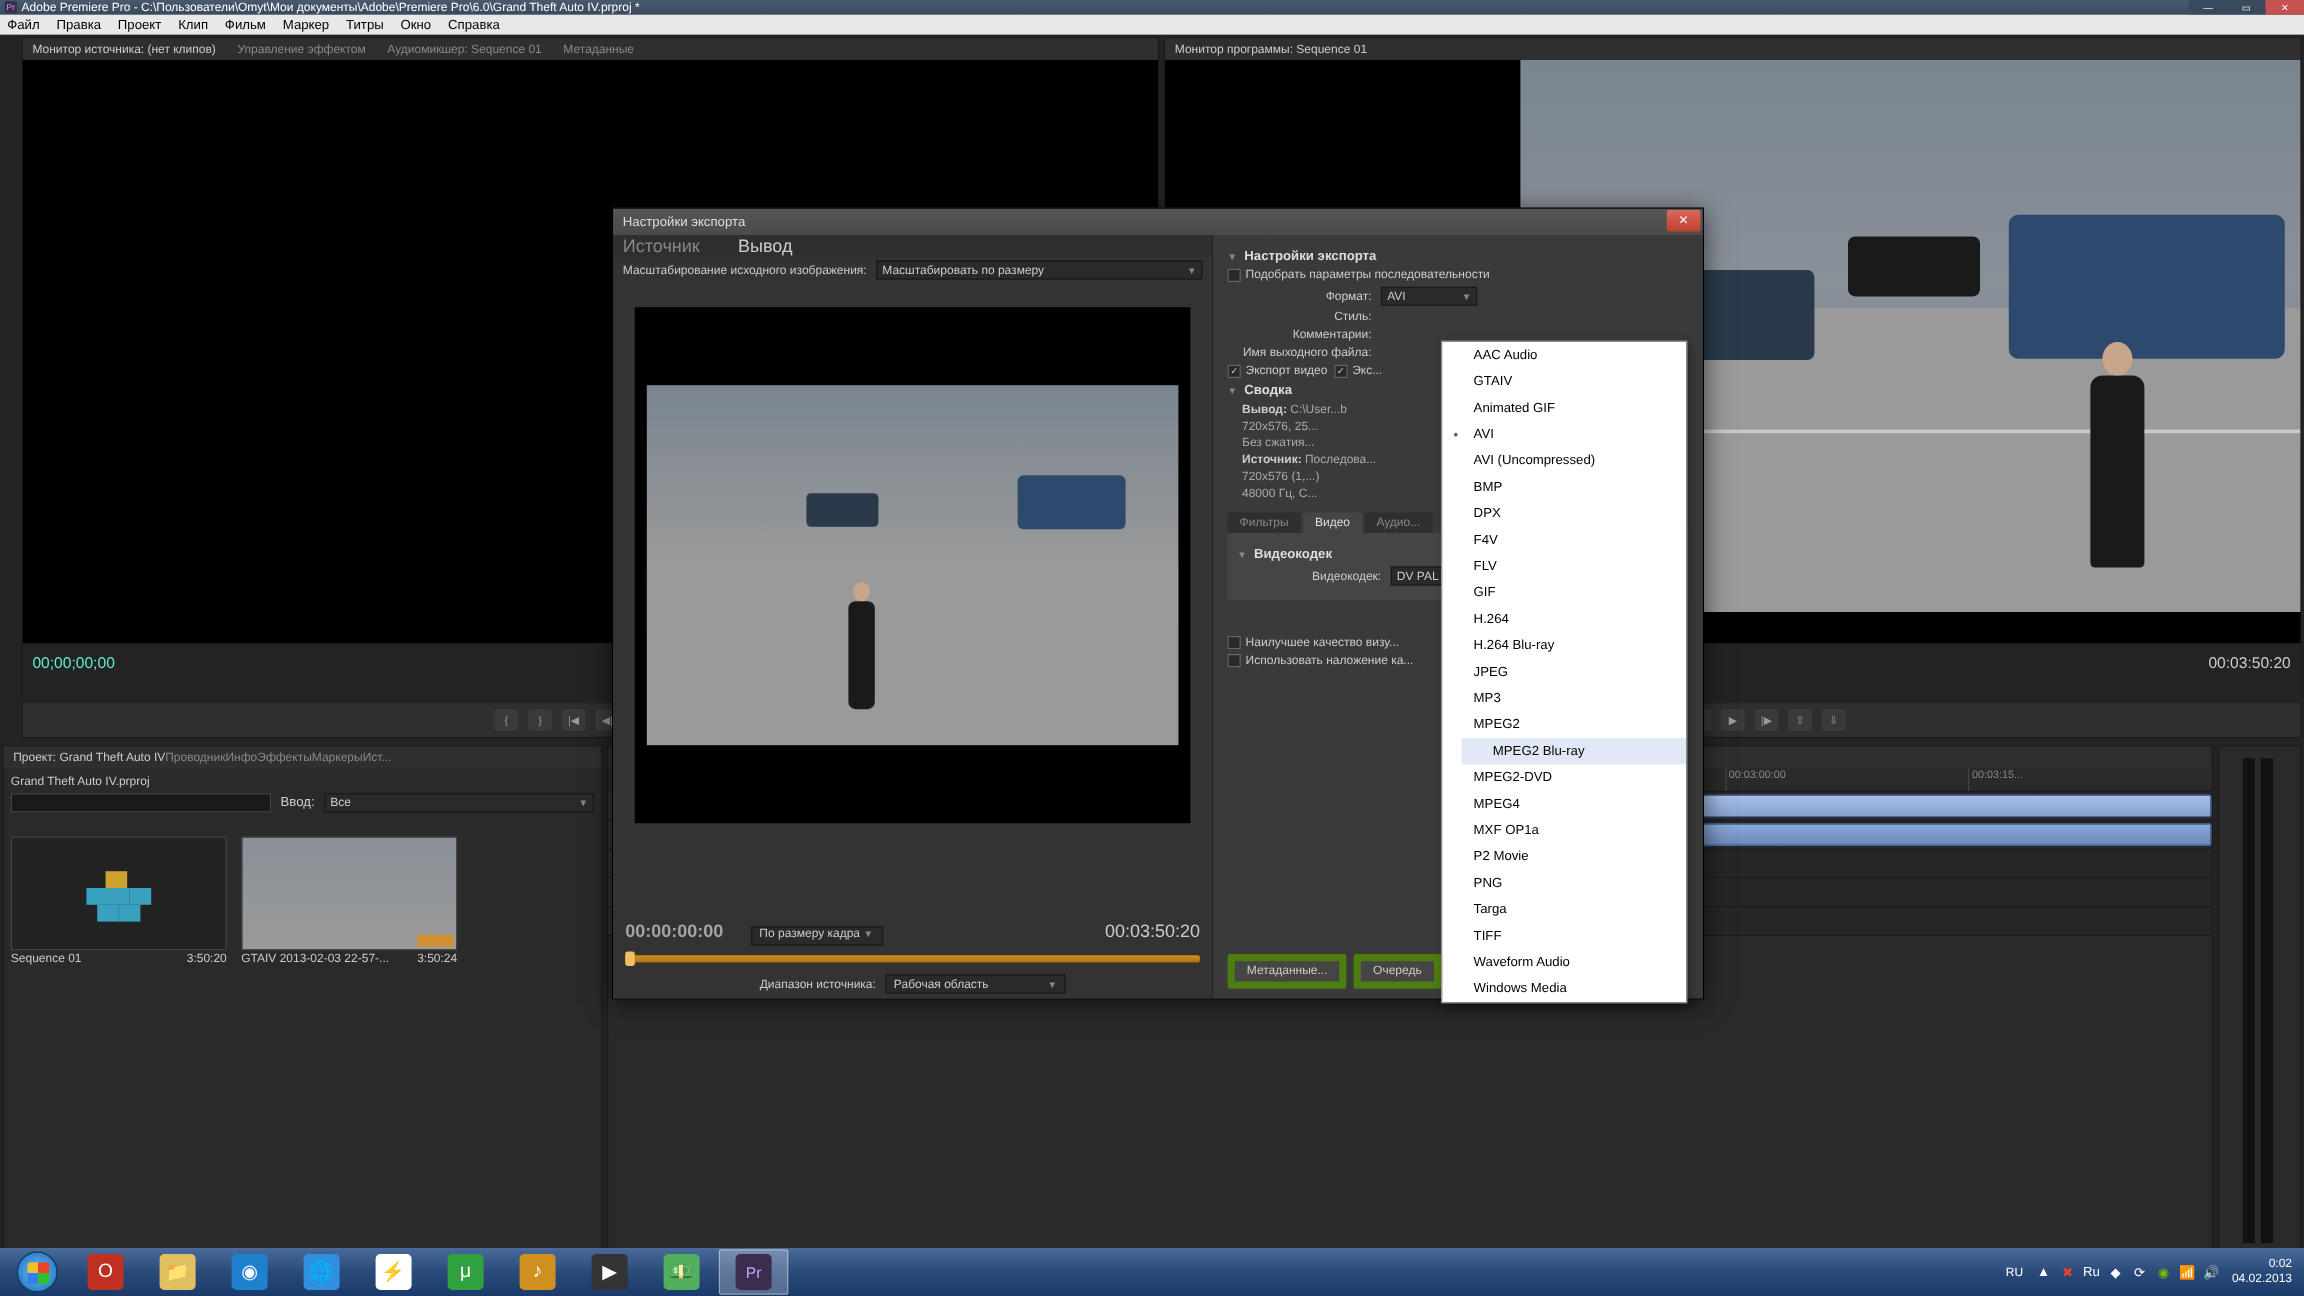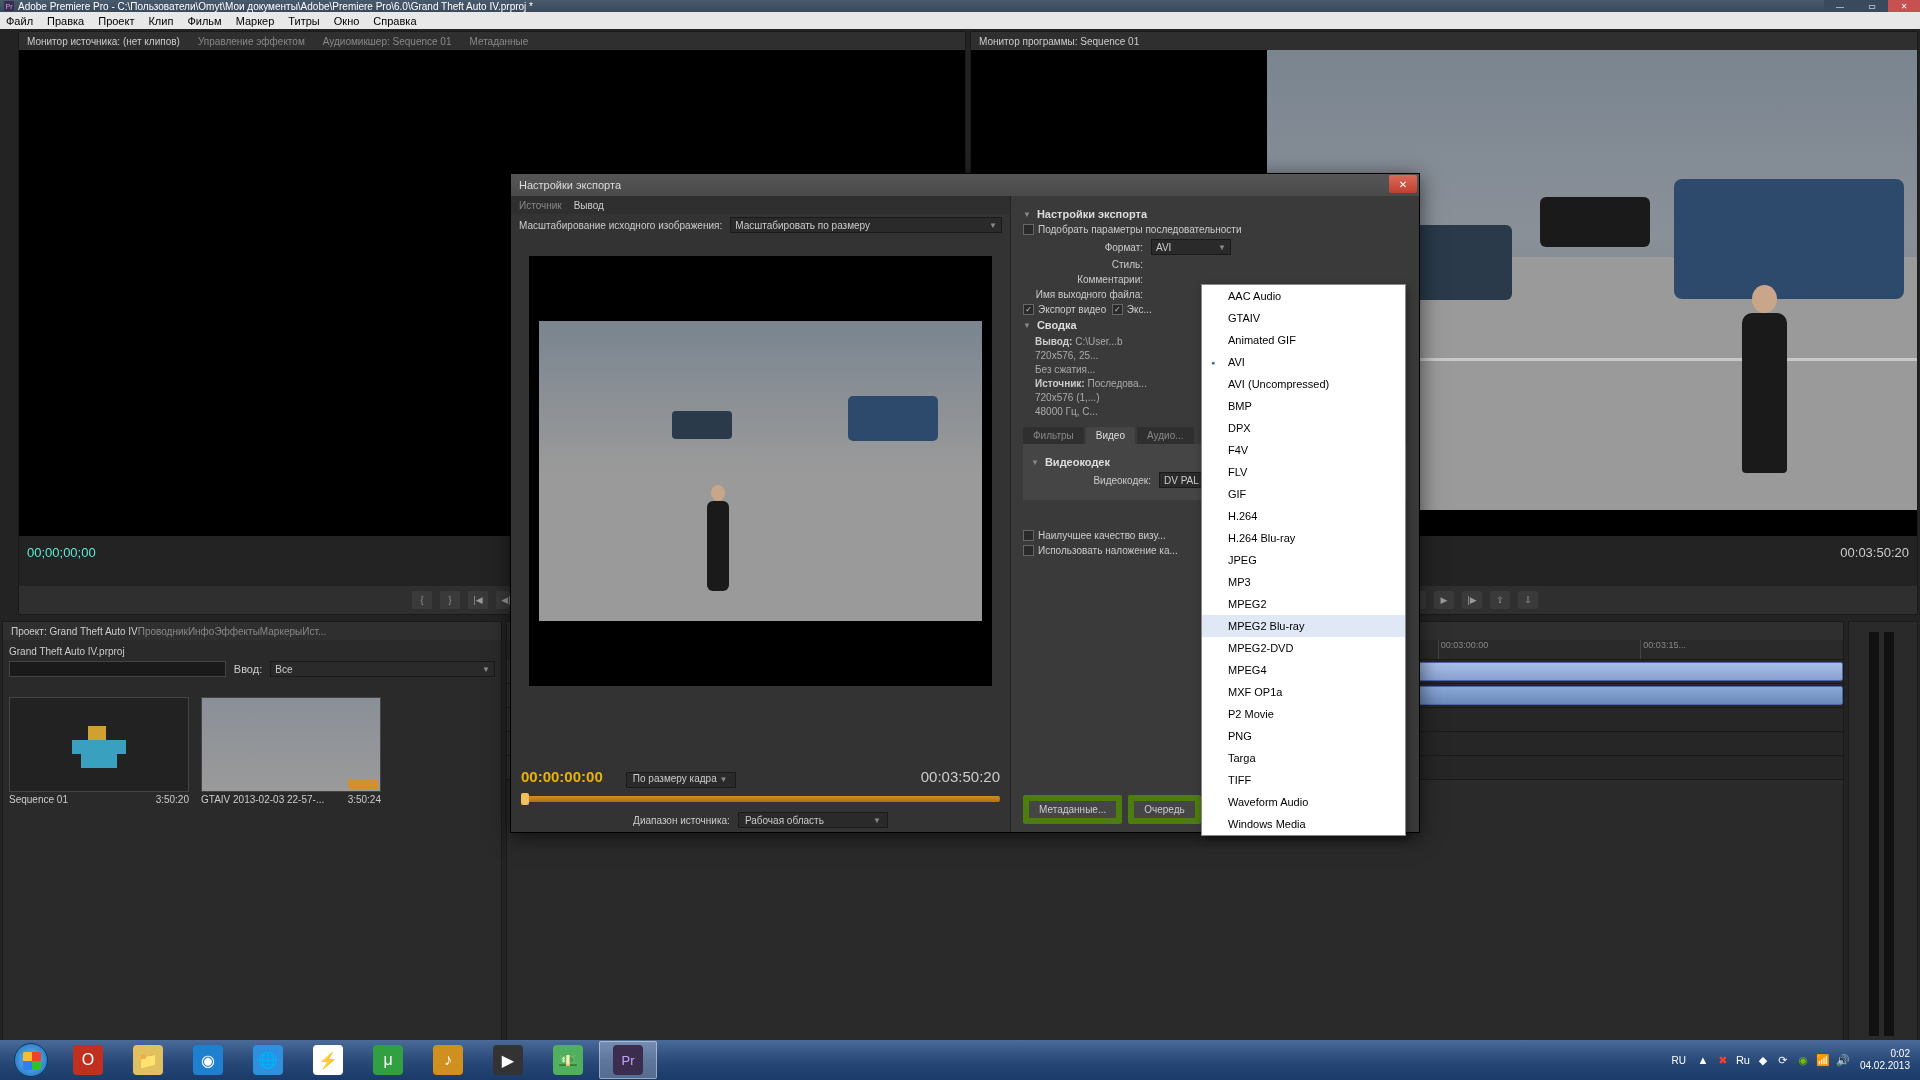--- a/index.html
+++ b/index.html
@@ -48,35 +48,35 @@
 .ped::before { content:""; position:absolute; top:-28px; left:10px; width:25px; height:28px; background:#c9a68a; border-radius:50%; }
 
 
 .export-dialog { position: absolute; top: 173px; left: 510px; width: 910px; height: 660px; background: #3a3a3a; border: 1px solid #000; box-shadow: 0 4px 20px rgba(0,0,0,0.6); z-index: 50; }
 .dlg-title { height: 22px; background: linear-gradient(#565656,#4a4a4a); display: flex; align-items: center; padding: 0 8px; font-size: 11px; color: #ddd; position: relative; }
 .dlg-close { position: absolute; right: 2px; top: 1px; width: 28px; height: 18px; background: linear-gradient(#d96a5a,#c04030); color: #fff; font-size: 10px; display:flex;align-items:center;justify-content:center; border-radius:2px; }
 .dlg-body { display: flex; height: calc(100% - 22px); }
 .dlg-left { width: 500px; background: #333; border-right: 1px solid #222; position: relative; }
 .dlg-right { flex: 1; background: #3a3a3a; padding: 8px 12px; font-size: 11px; color: #ccc; position: relative; }
 
-.src-tabs { height: 18px; background: #2f2f2f; display: flex; align-items: center; font-size: 10px; padding-left: 8px; gap: 12px; color: #888; }
+.src-tabs { height: 18px; background: #2f2f2f; display: flex; align-items: center; font-size: 15px; padding-left: 8px; gap: 32px; color: #888; }
 .src-tabs .active { color: #ccc; }
 .scale-row { height: 22px; display: flex; align-items: center; padding: 0 8px; gap: 8px; background: #333; font-size: 10px; }
 .scale-dd { flex: 1; height: 16px; background: #2a2a2a; border: 1px solid #1a1a1a; padding: 0 4px; font-size: 10px; color: #ccc; display:flex;align-items:center;justify-content:space-between; }
 
 .preview-area { position: absolute; top: 60px; left: 18px; right: 18px; height: 430px; background: #000; }
 .preview-img { position: absolute; top: 65px; left: 10px; right: 10px; height: 300px; background: linear-gradient(#7a8590 0%, #9a9a9a 50%, #888 100%); overflow:hidden; }
 .pv-road { position:absolute; bottom:0; left:0; right:0; height:50%; background:#9a9a9a; }
 .pv-car1 { position:absolute; top:30%; left:30%; width:60px; height:28px; background:#2a3a4a; border-radius:4px; }
 .pv-car2 { position:absolute; top:25%; right:10%; width:90px; height:45px; background:#2d4a6d; border-radius:5px; }
 .pv-ped { position:absolute; bottom:10%; left:38%; width:22px; height:90px; background:#1a1a1a; border-radius:6px; }
 .pv-ped::before { content:""; position:absolute; top:-16px; left:4px; width:14px; height:16px; background:#c9a68a; border-radius:50%; }
 
 .preview-bottom { position: absolute; bottom: 0; left: 0; right: 0; height: 70px; background: #333; padding: 6px 10px; }
-.pv-time-l { color: #eab308; font-size: 15px; font-weight: bold; }
+.pv-time-l { color: #a3a3a3; font-size: 15px; font-weight: bold; }
 .pv-time-r { color: #ccc; font-size: 15px; float: right; }
 .pv-size-dd { display:inline-block; margin-left: 20px; height:16px; background:#2a2a2a; border:1px solid #1a1a1a; padding:0 6px; font-size:10px; color:#ccc; min-width:110px; }
 .pv-slider { margin-top: 8px; height: 6px; background: #2a2a2a; position: relative; border-radius: 2px; }
 .pv-slider-fill { position:absolute; left:0; top:0; bottom:0; width:100%; background: linear-gradient(#d09020,#b07010); border-radius:2px; }
 .pv-slider-thumb { position:absolute; left:0; top:-3px; width:8px; height:12px; background:#f0c060; border-radius:2px; }
 .range-row { margin-top: 10px; font-size: 10px; display:flex; align-items:center; gap:8px; justify-content:center; }
 .range-dd { height:16px; background:#2a2a2a; border:1px solid #1a1a1a; padding:0 6px; font-size:10px; color:#ccc; min-width:150px; display:inline-flex;align-items:center;justify-content:space-between; }
 
 
 .section-hdr { display:flex; align-items:center; gap:6px; margin: 4px 0; font-size: 11px; color:#ddd; font-weight:bold; }
@@ -92,21 +92,21 @@
 .tabs2 .t { padding:3px 10px; background:#2f2f2f; font-size:10px; color:#888; border-radius:2px 2px 0 0; }
 .tabs2 .t.active { background:#454545; color:#ddd; }
 
 .bottom-btns { position:absolute; bottom:8px; left:12px; right:12px; display:flex; gap:6px; align-items:center; font-size:10px; }
 .btn { padding:3px 10px; background:#454545; border:6px solid #4d7c0f; color:#ccc; font-size:10px; border-radius:2px; }
 
 
 .format-popup { position: absolute; top: 284px; left: 1201px; width: 205px; background: #fff; border: 1px solid #888; z-index: 100; box-shadow: 2px 3px 8px rgba(0,0,0,0.4); font-size: 11px; color: #000; }
 .format-popup .item { padding: 2px 15px 2px 26px; line-height: 18px; position: relative; }
 .format-popup .item.sel::before { content:"●"; position:absolute; left:9px; top:3px; font-size:7px; color:#3a6ea5; }
-.format-popup .item.hover { background: #e0e8f5; }
+.format-popup .item.hover { background: #e0e8f5; margin-left: 16px; }
 
 
 .lower { position: absolute; top: 590px; left: 0; right: 0; bottom: 0; display: flex; }
 .project-panel { width: 500px; margin: 2px; }
 .timeline-panel { flex: 1; margin: 2px; }
 .audio-meter { width: 70px; margin: 2px; background:#2a2a2a; border:1px solid #1a1a1a; position:relative; }
 
 .proj-tabs { height: 18px; background: #2f2f2f; display: flex; align-items: center; font-size: 10px; color: #888; padding-left: 8px; }
 .proj-tabs .active { color: #ccc; }
 .proj-body { padding: 6px; position:relative; height: calc(100% - 18px); }

